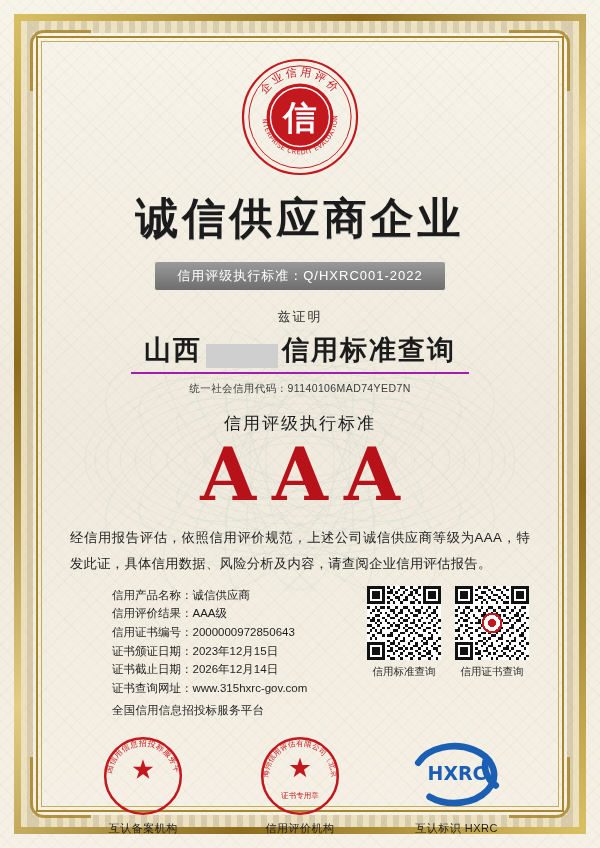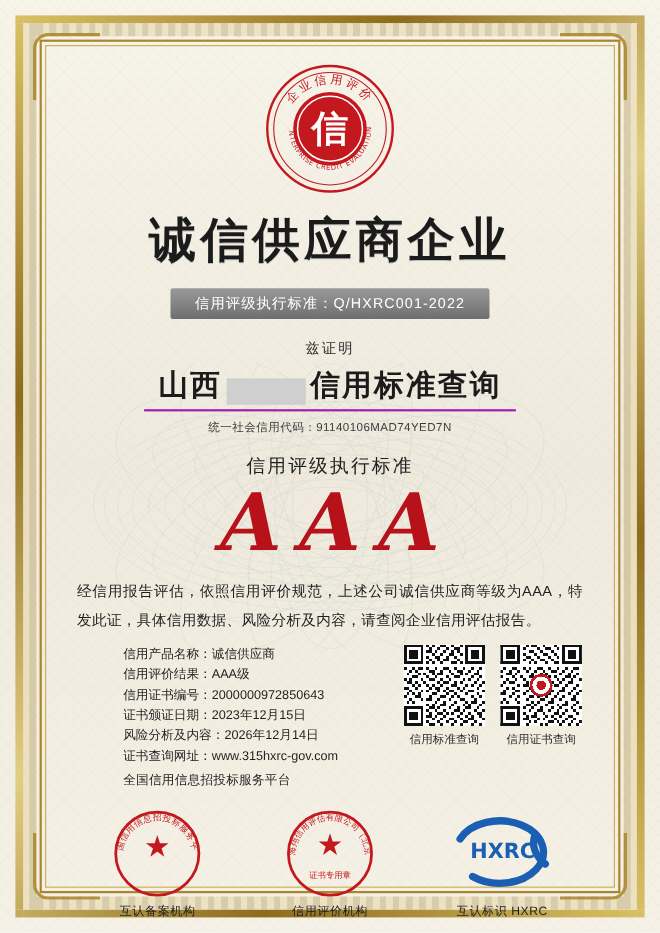--- a/index.html
+++ b/index.html
@@ -180,21 +180,20 @@
   }
   .grade-value {
     margin-top: 2px;
     font-family: "DejaVu Serif", serif;
     font-size: 72px;
     font-weight: bold;
     color: #b7121a;
     letter-spacing: 16px;
     text-indent: 16px;
     line-height: 1.05;
-    font-style: italic;
   }
 
   .paragraph {
     margin-top: 12px;
     width: 460px;
     font-size: 13.3px;
     line-height: 2.0;
     color: #1f1f1f;
     text-align: justify;
     text-align-last: left;
@@ -375,21 +374,21 @@
         <div class="row">
           <span>信用评价结果：</span><span>AAA级</span>
         </div>
         <div class="row">
           <span>信用证书编号：</span><span>2000000972850643</span>
         </div>
         <div class="row">
           <span>证书颁证日期：</span><span>2023年12月15日</span>
         </div>
         <div class="row">
-          <span>风险分析及内容：</span><span>2026年12月14日</span>
+          <span>证书截止日期：</span><span>2026年12月14日</span>
         </div>
         <div class="row">
           <span>证书查询网址：</span><span>www.315hxrc-gov.com</span>
         </div>
         <div class="platform">全国信用信息招投标服务平台</div>
       </div>
 
       <div class="qrs">
         <div class="qr-item">
           <div class="qr-box">

